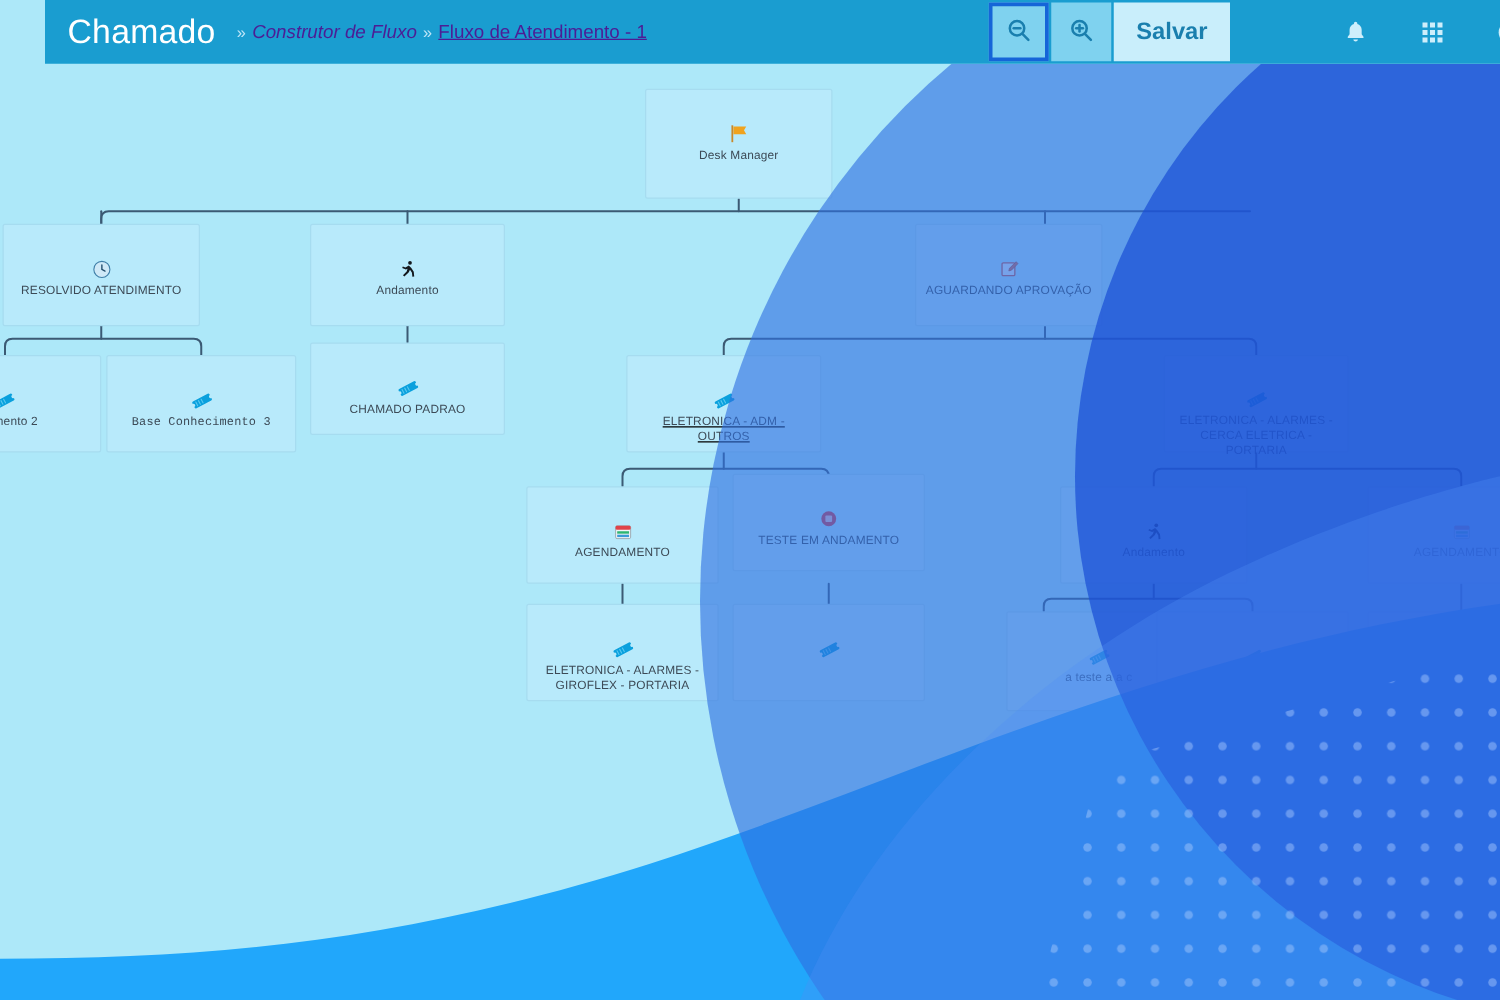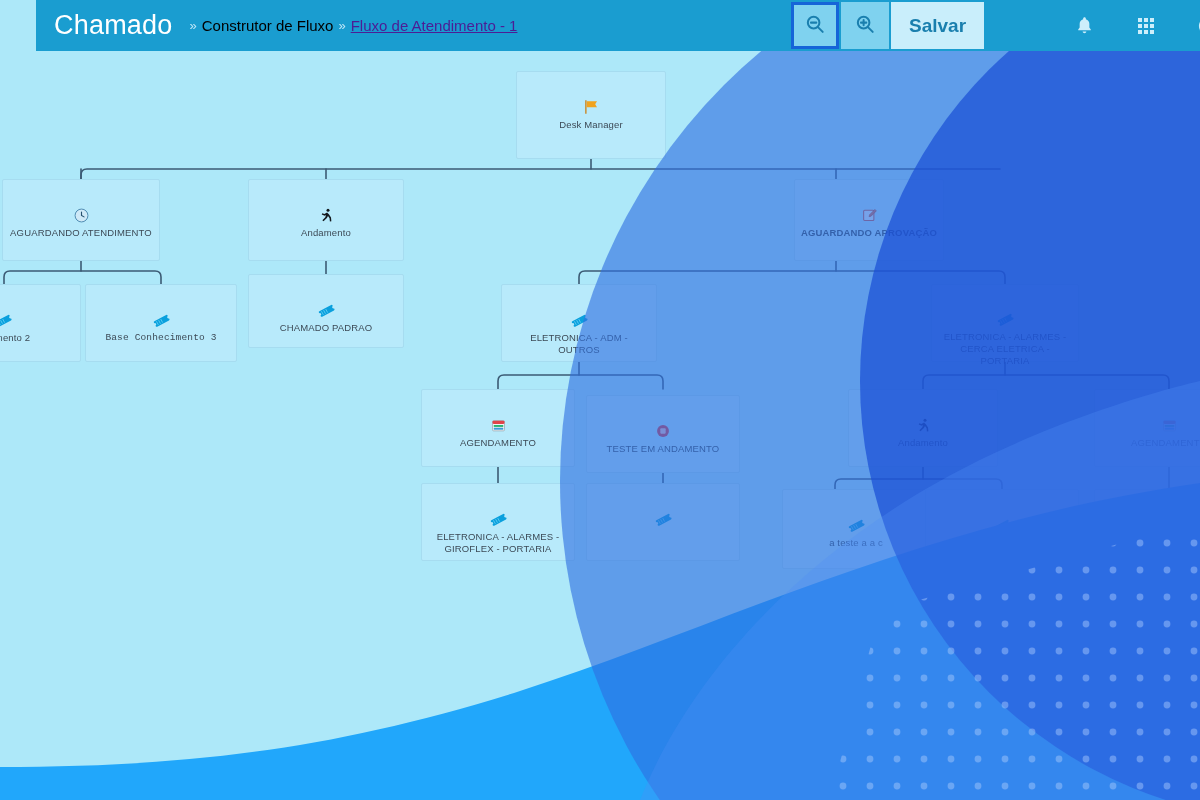--- a/index.html
+++ b/index.html
@@ -49,21 +49,21 @@
     margin-left: 12px;
     font-size: 15px;
     color: #d6f0fb;
     white-space: nowrap;
   }
   #breadcrumb .sep {
     color: #bfe6f7;
     margin: 0 5px;
     font-size: 13px;
   }
-  #breadcrumb .crumb { color: #000000; }
+  #breadcrumb .crumb { color: #4c1d95; font-style: italic; }
   #breadcrumb .crumb-current {
     color: #4c1d95;
     text-decoration: underline;
     cursor: pointer;
   }
 
   #toolbar {
     position: absolute;
     left: 755px;
     top: 2px;
@@ -337,32 +337,32 @@
           </div>
           <div class="node-label">Desk Manager</div>
         </div>
         <div class="node" style="left: 2px; top: 128px; width: 158px; height: 82px;">
           <div class="node-icon">
             <svg width="15" height="15" viewBox="0 0 24 24">
               <circle cx="12" cy="12" r="10.3" fill="#cfe9f7" stroke="#3f7fa8" stroke-width="1.4"></circle>
               <path d="M12 6.4 V12 L16 14.2" fill="none" stroke="#26506e" stroke-width="1.8" stroke-linecap="round"></path>
             </svg>
           </div>
-          <div class="node-label">AGUARDANDO ATENDIMENTO</div>
+          <div class="node-label">RESOLVIDO ATENDIMENTO</div>
         </div>
         <div class="node" style="left: 248px; top: 128px; width: 156px; height: 82px;">
           <div class="node-icon">
             <svg width="15" height="17" viewBox="0 0 24 24" fill="#13181d">
               <circle cx="14.4" cy="3.6" r="2.4"></circle>
               <path d="M12.9 7.1 L8.6 9.6 L5.2 8.2 L4.4 10.3 L9.1 12.3 L11.2 11.1 L10.1 14.8 L5.4 19.6 L7.2 21.2 L12.6 15.9 L14.4 12.6 L16.9 16.2 L17.4 21.4 L19.8 21.2 L19.2 15.1 L16.1 10.2 Z"></path>
             </svg>
           </div>
           <div class="node-label">Andamento</div>
         </div>
-        <div class="node" style="left: 794px; top: 128px; width: 150px; height: 82px; font-weight: bold;">
+        <div class="node" style="left: 732px; top: 128px; width: 150px; height: 82px;">
           <div class="node-icon">
             <svg width="15" height="15" viewBox="0 0 24 24">
               <rect x="2.6" y="3.6" width="16.4" height="16.4" rx="1.6" fill="#e9f3f9" stroke="#d0574a" stroke-width="1.7"></rect>
               <path d="M20.6 2.2 L12.2 10.6 L11.3 13.9 L14.6 13 L23 4.6 Z" fill="#e06a4e" stroke="#b8442f" stroke-width="1"></path>
             </svg>
           </div>
           <div class="node-label">AGUARDANDO APROVAÇÃO</div>
         </div>
         <div class="node" style="left: -74px; top: 233px; width: 155px; height: 78px;">
           <div class="node-icon">
@@ -390,21 +390,21 @@
           <div class="node-icon">
             <svg class="ticket" viewBox="0 0 24 24">
               <g transform="rotate(-28 12 12)">
                 <path d="M2.6 8.2 H21.4 A1.5 1.5 0 0 1 22.9 9.7 V10.6 A1.9 1.9 0 0 0 22.9 14.4 V15.3 A1.5 1.5 0 0 1 21.4 16.8 H2.6 A1.5 1.5 0 0 1 1.1 15.3 V14.4 A1.9 1.9 0 0 0 1.1 10.6 V9.7 A1.5 1.5 0 0 1 2.6 8.2 Z" fill="#0aa0dd"></path>
                 <path d="M5.2 10.2 V14.8 M8.6 10.2 V14.8 M12 10.2 V14.8" stroke="#57c8f0" stroke-width="1.25" stroke-linecap="round"></path>
               </g>
             </svg>
           </div>
           <div class="node-label">CHAMADO PADRAO</div>
         </div>
-        <div class="node" style="left: 501px; top: 233px; width: 156px; height: 78px;">
+        <div class="node" style="left: 501px; top: 233px; width: 156px; height: 78px; text-decoration: underline;">
           <div class="node-icon">
             <svg class="ticket" viewBox="0 0 24 24">
               <g transform="rotate(-28 12 12)">
                 <path d="M2.6 8.2 H21.4 A1.5 1.5 0 0 1 22.9 9.7 V10.6 A1.9 1.9 0 0 0 22.9 14.4 V15.3 A1.5 1.5 0 0 1 21.4 16.8 H2.6 A1.5 1.5 0 0 1 1.1 15.3 V14.4 A1.9 1.9 0 0 0 1.1 10.6 V9.7 A1.5 1.5 0 0 1 2.6 8.2 Z" fill="#0aa0dd"></path>
                 <path d="M5.2 10.2 V14.8 M8.6 10.2 V14.8 M12 10.2 V14.8" stroke="#57c8f0" stroke-width="1.25" stroke-linecap="round"></path>
               </g>
             </svg>
           </div>
           <div class="node-label">ELETRONICA - ADM - OUTROS</div>
         </div>
@@ -424,21 +424,21 @@
           <div class="node-icon">
             <svg width="15" height="15" viewBox="0 0 24 24">
               <rect x="2.4" y="4.2" width="19.2" height="16.4" rx="1.8" fill="#f0f4f7" stroke="#9aa7b0" stroke-width="1.2"></rect>
               <rect x="2.4" y="4.2" width="19.2" height="5.2" rx="1.8" fill="#e0444a"></rect>
               <rect x="4.4" y="11.2" width="15.2" height="3.1" fill="#2bb573"></rect>
               <rect x="4.4" y="15.6" width="15.2" height="3.1" fill="#3a9bd9"></rect>
             </svg>
           </div>
           <div class="node-label">AGENDAMENTO</div>
         </div>
-        <div class="node" style="left: 586px; top: 344px; width: 154px; height: 78px;">
+        <div class="node" style="left: 586px; top: 328px; width: 154px; height: 78px;">
           <div class="node-icon">
             <svg width="14" height="14" viewBox="0 0 24 24">
               <circle cx="12" cy="12" r="10.2" fill="#e0393f"></circle>
               <rect x="7.4" y="7.4" width="9.2" height="9.2" rx="1.4" fill="#f5c3c5"></rect>
             </svg>
           </div>
           <div class="node-label">TESTE EM ANDAMENTO</div>
         </div>
         <div class="node" style="left: 848px; top: 338px; width: 150px; height: 78px;">
           <div class="node-icon">
@@ -475,21 +475,21 @@
         <div class="node" style="left: 586px; top: 432px; width: 154px; height: 78px;">
           <div class="node-icon">
             <svg class="ticket" viewBox="0 0 24 24">
               <g transform="rotate(-28 12 12)">
                 <path d="M2.6 8.2 H21.4 A1.5 1.5 0 0 1 22.9 9.7 V10.6 A1.9 1.9 0 0 0 22.9 14.4 V15.3 A1.5 1.5 0 0 1 21.4 16.8 H2.6 A1.5 1.5 0 0 1 1.1 15.3 V14.4 A1.9 1.9 0 0 0 1.1 10.6 V9.7 A1.5 1.5 0 0 1 2.6 8.2 Z" fill="#0aa0dd"></path>
                 <path d="M5.2 10.2 V14.8 M8.6 10.2 V14.8 M12 10.2 V14.8" stroke="#57c8f0" stroke-width="1.25" stroke-linecap="round"></path>
               </g>
             </svg>
           </div>
         </div>
-        <div class="node" style="left: 782px; top: 438px; width: 148px; height: 80px;">
+        <div class="node" style="left: 805px; top: 438px; width: 148px; height: 80px;">
           <div class="node-icon">
             <svg class="ticket" viewBox="0 0 24 24">
               <g transform="rotate(-28 12 12)">
                 <path d="M2.6 8.2 H21.4 A1.5 1.5 0 0 1 22.9 9.7 V10.6 A1.9 1.9 0 0 0 22.9 14.4 V15.3 A1.5 1.5 0 0 1 21.4 16.8 H2.6 A1.5 1.5 0 0 1 1.1 15.3 V14.4 A1.9 1.9 0 0 0 1.1 10.6 V9.7 A1.5 1.5 0 0 1 2.6 8.2 Z" fill="#0aa0dd"></path>
                 <path d="M5.2 10.2 V14.8 M8.6 10.2 V14.8 M12 10.2 V14.8" stroke="#57c8f0" stroke-width="1.25" stroke-linecap="round"></path>
               </g>
             </svg>
           </div>
           <div class="node-label">a teste a a c</div>
         </div>

